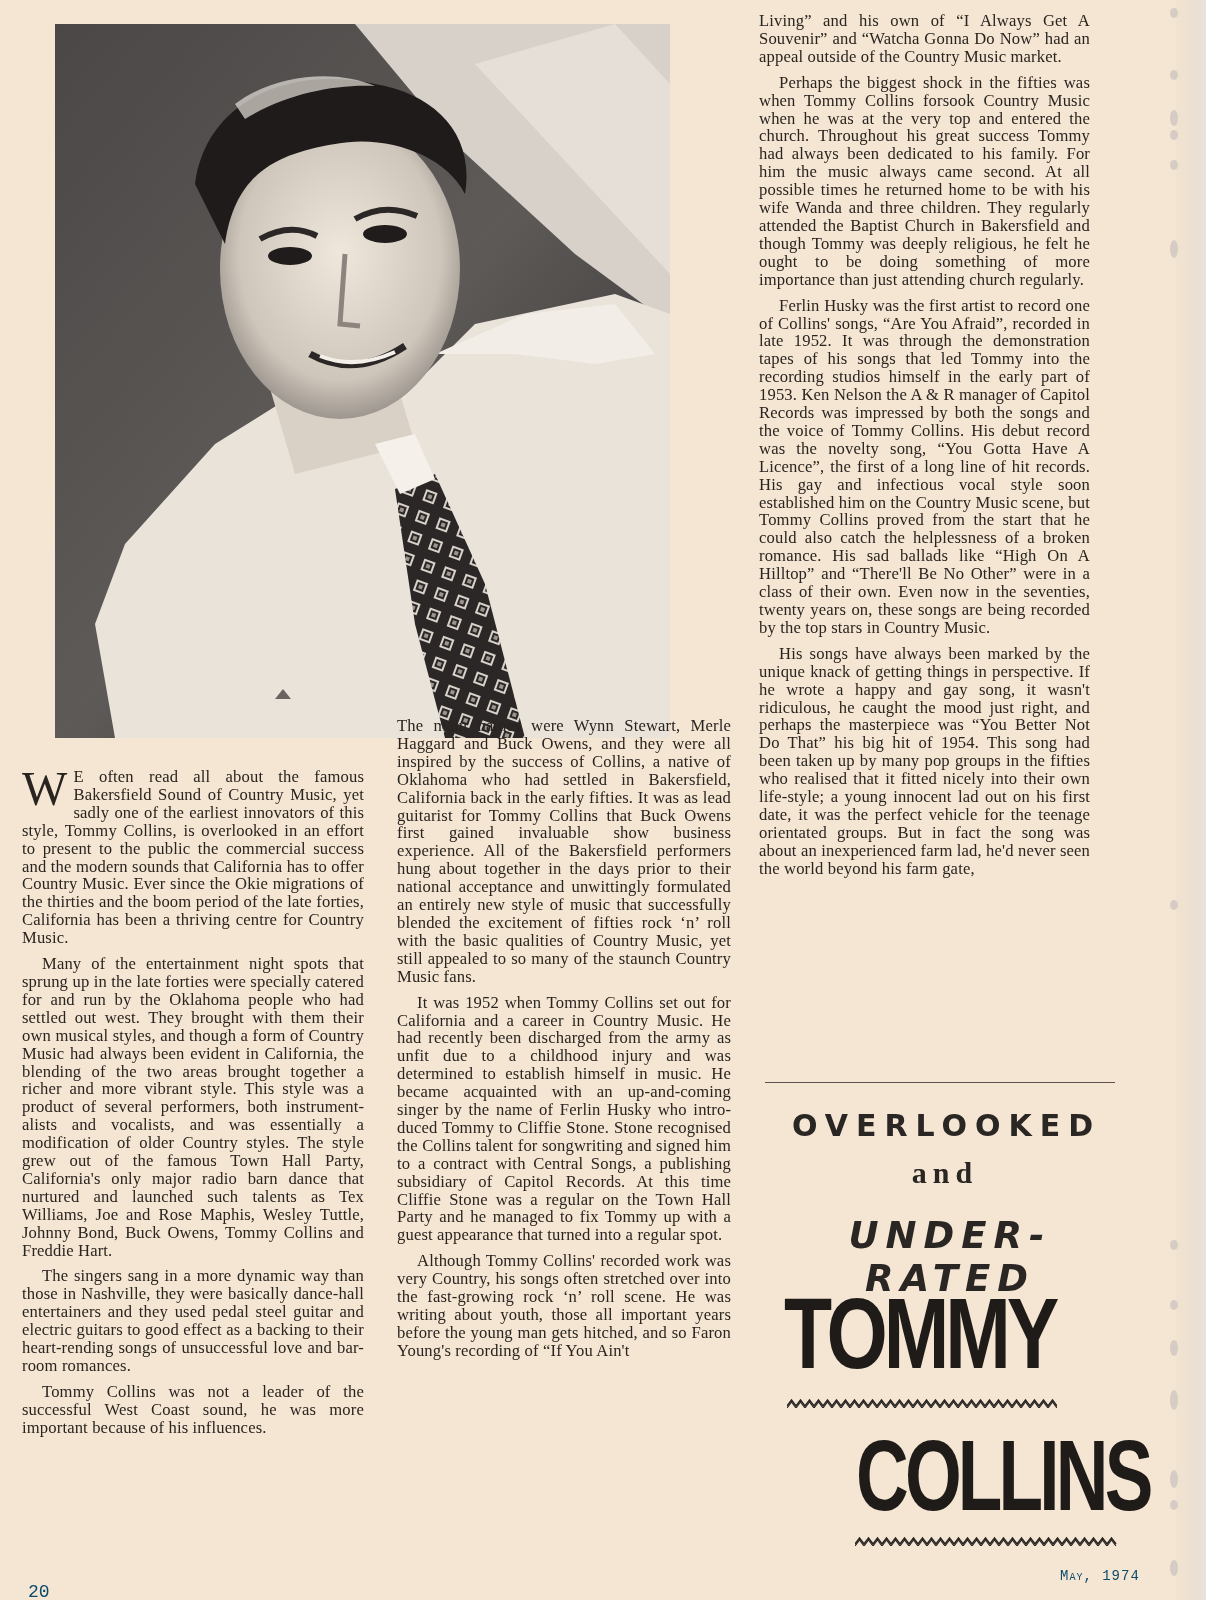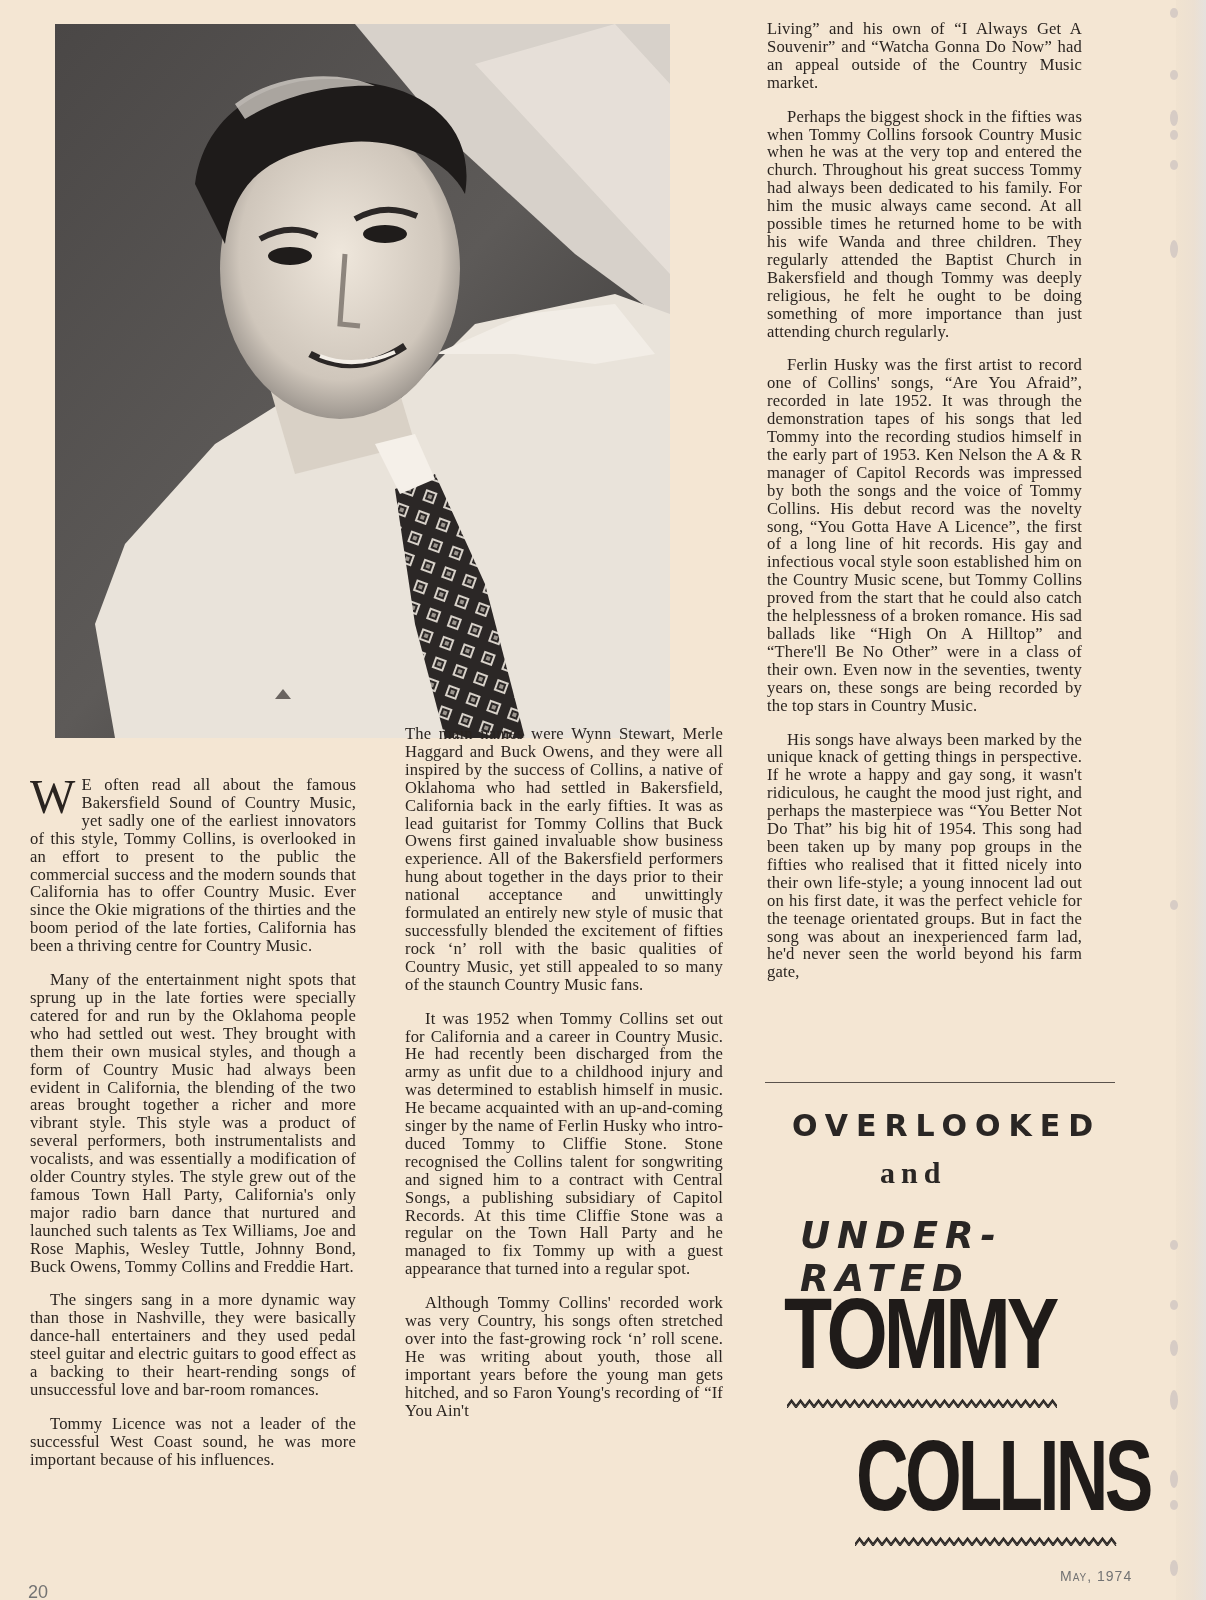--- a/index.html
+++ b/index.html
@@ -21,50 +21,50 @@
     overflow: hidden; background: #3a3a3a;
   }
   .photo svg { display:block; width:100%; height:100%; }
 
   .col {
     position: absolute; font-size: 15.2px; line-height: 17.9px;
     text-align: justify; hyphens: manual; letter-spacing: 0.15px;
     font-family: "Liberation Serif", "DejaVu Serif", serif;
     font-size: 16.6px;
   }
-  .col p { margin: 16px; text-indent: 20px; }
+  .col p { margin: 8px; text-indent: 20px; }
   .col p.first { text-indent: 0; }
   .col1 { left: 14px; top: 760px; width: 358px; }
   .col2 { left: 389px; top: 709px; width: 350px; }
   .col3 { left: 751px; top: 4px; width: 347px; }
 
   .dropcap {
     float: left; font-size: 48px; line-height: 38px; margin: 2px 6px 0 0;
     font-family: "Liberation Serif", serif;
   }
 
   .divider { position: absolute; left: 765px; top: 1082px; width: 350px; height: 0; border-top: 1.5px solid #5a524c; }
 
-  .headline { position: absolute; left: 760px; width: 380px; 
+  .headline { position: absolute; left: 760px; width: 380px; text-align: center;
     font-family: "DejaVu Sans", "Liberation Sans", sans-serif; font-weight: bold; color: #2a2624; }
   .hl-1 { top: 1108px; font-size: 30px; letter-spacing: 8px; left: 792px; width: 300px; }
   .hl-2 { top: 1156px; font-size: 30px; letter-spacing: 6px; left: 880px; width: 130px; font-family: Liberation Serif, serif; }
   .hl-3 { top: 1214px; font-size: 37px; letter-spacing: 7px; left: 800px; width: 300px; font-style: italic; }
 
   .name {
     position: absolute; font-family: "Liberation Sans", "DejaVu Sans", sans-serif; font-weight: bold;
     color: #1f1b19; line-height: 1; transform-origin: left top;
   }
   .name-1 { left: 784px; top: 1283px; font-size: 96px; transform: scaleX(0.82) scaleY(1.05); letter-spacing: -5px; }
   .name-2 { left: 856px; top: 1425px; font-size: 96px; transform: scaleX(0.76) scaleY(1.05); letter-spacing: -5px; }
   .zigzag { position: absolute; height: 10px; }
   .zz-1 { left: 787px; top: 1398px; width: 270px; }
   .zz-2 { left: 855px; top: 1536px; width: 262px; }
 
-  .folio { position: absolute; font-family: Liberation Sans, sans-serif; color: #737373; }
+  .folio { position: absolute; font-family: Liberation Mono, monospace; color: #0c4a6e; }
   .page-num { left: 28px; top: 1582px; font-size: 18px; }
   .issue-date { left: 1060px; top: 1568px; font-size: 14px; font-variant: small-caps; letter-spacing: 1px; }
 </style>
 </head>
 <body>
 
 <div class="page-edge"></div>
 <div class="edge-specks">
   <span style="top:8px"></span>
     <span style="top:70px"></span>
@@ -130,21 +130,21 @@
 
     <path d="M320 420 L345 470 L380 455 L360 410 Z" fill="#f5f0e9"></path>
     <path d="M220 675 l8 -10 l8 10 z" fill="#6a6460"></path>
   </svg>
 </div>
 
 <div class="col col1">
   <p class="first"><span class="dropcap">W</span><span>E often read all about the famous Bakersfield Sound of Country Music, yet sadly one of the earliest innovators of this style, Tommy Collins, is over­looked in an effort to present to the public the commercial success and the modern sounds that California has to offer Country Music. Ever since the Okie migrations of the thirties and the boom period of the late forties, California has been a thriving centre for Country Music.</span></p>
   <p>Many of the entertainment night spots that sprung up in the late forties were specially catered for and run by the Oklahoma people who had settled out west. They brought with them their own musical styles, and though a form of Country Music had always been evident in California, the blending of the two areas brought together a richer and more vibrant style. This style was a product of several performers, both instrument­alists and vocalists, and was essentially a modification of older Country styles. The style grew out of the famous Town Hall Party, California's only major radio barn dance that nurtured and launched such talents as Tex Williams, Joe and Rose Maphis, Wesley Tuttle, Johnny Bond, Buck Owens, Tommy Collins and Freddie Hart.</p>
   <p>The singers sang in a more dynamic way than those in Nashville, they were basically dance-hall entertainers and they used pedal steel guitar and electric guitars to good effect as a backing to their heart-rending songs of unsuccessful love and bar-room romances.</p>
-  <p>Tommy Licence was not a leader of the successful West Coast sound, he was more important because of his influences.</p>
+  <p>Tommy Collins was not a leader of the successful West Coast sound, he was more important because of his influences.</p>
 </div>
 
 <div class="col col2">
   <p class="first">The main names were Wynn Stewart, Merle Haggard and Buck Owens, and they were all inspired by the success of Collins, a native of Oklahoma who had settled in Bakersfield, California back in the early fifties. It was as lead guitarist for Tommy Collins that Buck Owens first gained invaluable show business experience. All of the Bakersfield performers hung about together in the days prior to their national acceptance and unwittingly formulated an entirely new style of music that successfully blended the excitement of fifties rock ‘n’ roll with the basic qualities of Country Music, yet still appealed to so many of the staunch Country Music fans.</p>
   <p>It was 1952 when Tommy Collins set out for California and a career in Country Music. He had recently been discharged from the army as unfit due to a childhood injury and was determined to establish himself in music. He became acquainted with an up-and-coming singer by the name of Ferlin Husky who intro­duced Tommy to Cliffie Stone. Stone recognised the Collins talent for song­writing and signed him to a contract with Central Songs, a publishing subsidiary of Capitol Records. At this time Cliffie Stone was a regular on the Town Hall Party and he managed to fix Tommy up with a guest appearance that turned into a regular spot.</p>
   <p>Although Tommy Collins' recorded work was very Country, his songs often stretched over into the fast-growing rock ‘n’ roll scene. He was writing about youth, those all important years before the young man gets hitched, and so Faron Young's recording of “If You Ain't</p>
 </div>
 
 <div class="col col3">
   <p class="first">Living” and his own of “I Always Get A Souvenir” and “Watcha Gonna Do Now” had an appeal outside of the Country Music market.</p>

